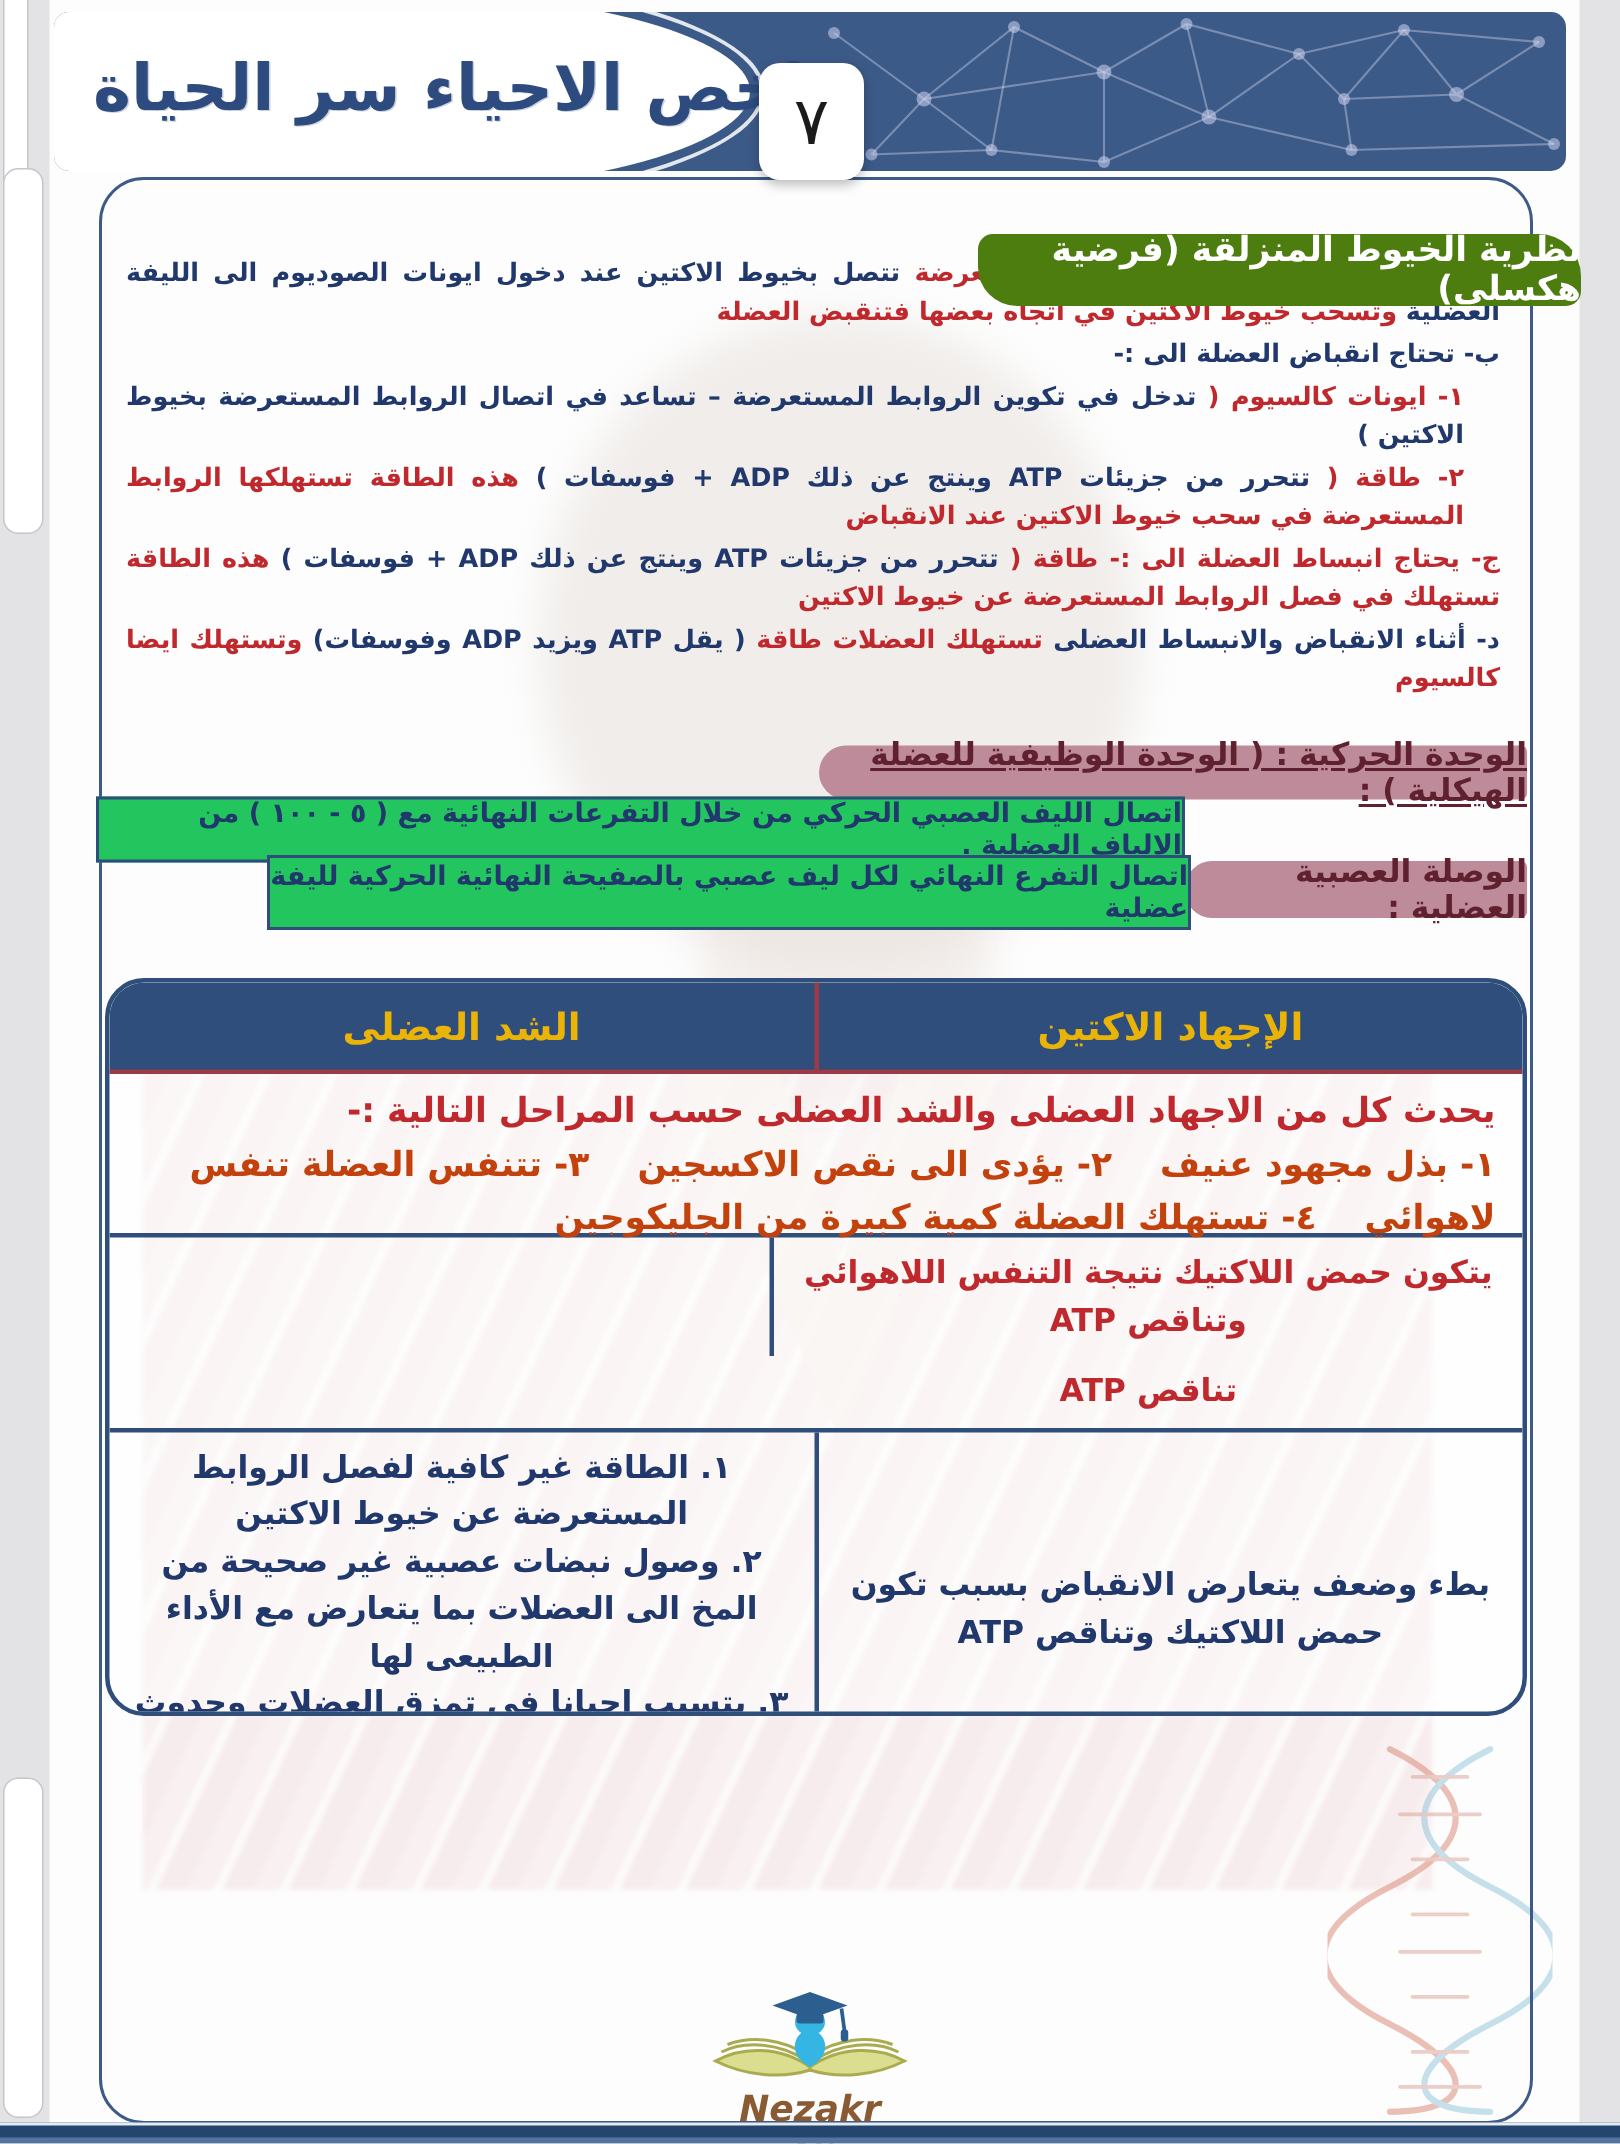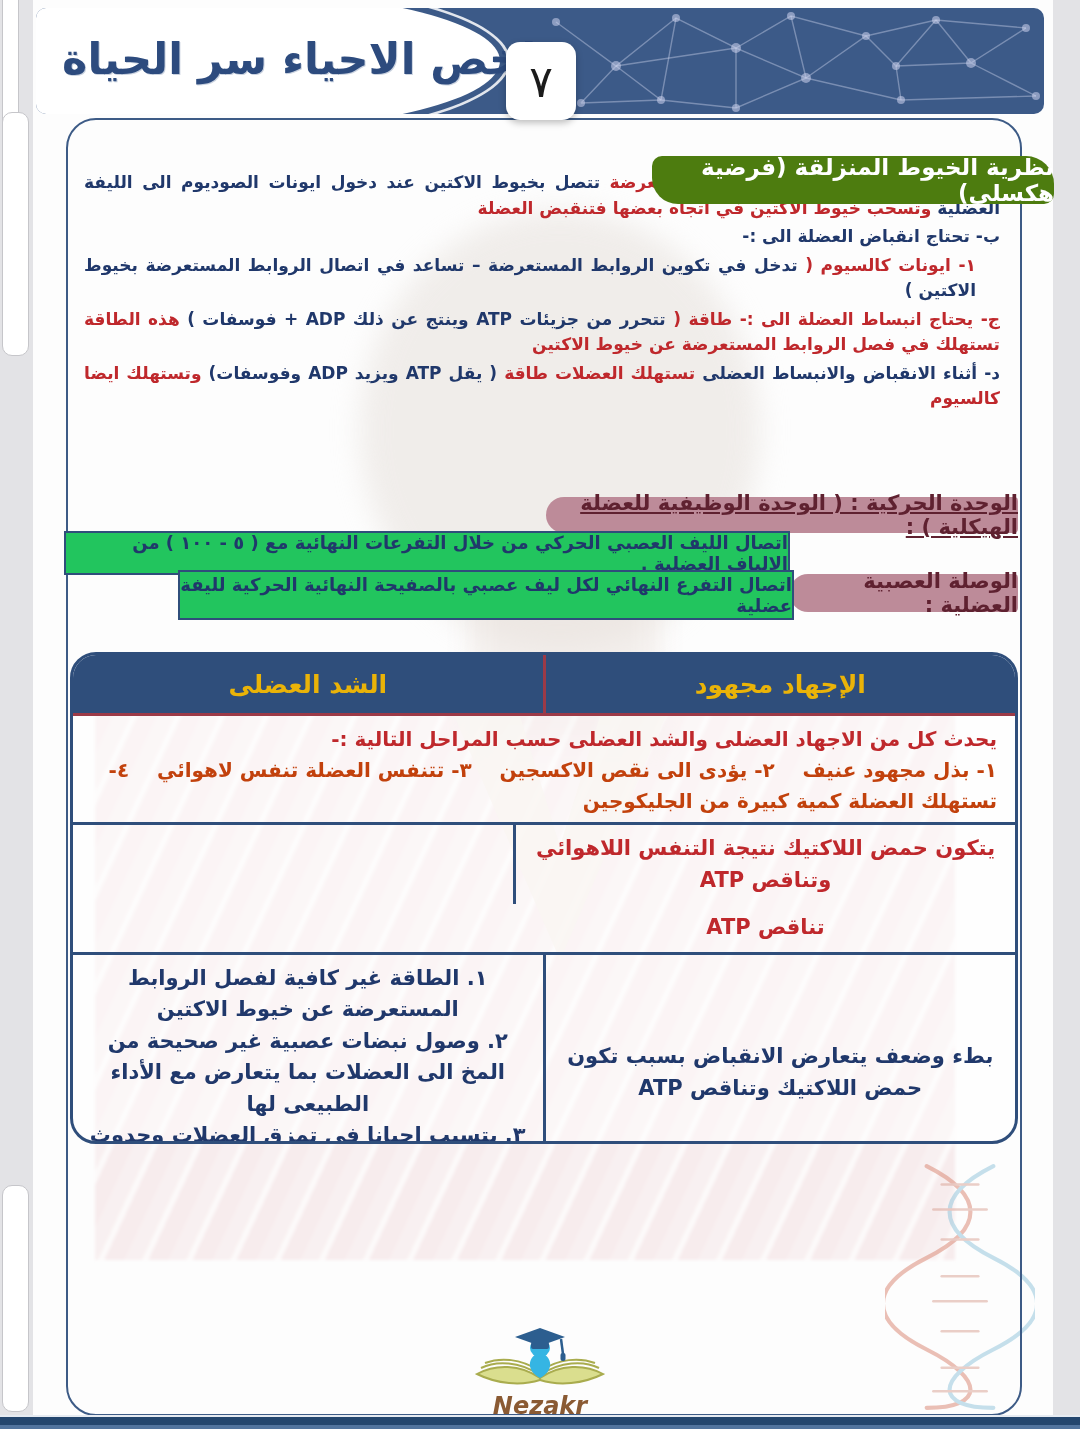--- a/index.html
+++ b/index.html
@@ -57,21 +57,21 @@
             font-size:18px;display:flex;align-items:center;justify-content:center;direction:rtl;z-index:3;}
   .box-1{left:64px;top:531px;width:722px;height:40px;}
   .box-2{left:178px;top:570px;width:612px;height:46px;}
 
   
   .mtable{position:absolute;left:70px;top:652px;width:942px;height:486px;border:3px solid #2f4e7b;border-radius:26px;
           overflow:hidden;z-index:3;display:flex;flex-direction:column;background:rgba(255,255,255,.45);direction:rtl;}
   .t-header{height:58px;min-height:58px;background:#2f4e7b;display:flex;border-bottom:3px solid #9c3a47;}
   .t-hcell{width:50%;color:#eab308;font-size:25px;font-weight:800;display:flex;align-items:center;justify-content:center;}
   .t-hcell:last-child{border-right:3px solid #9c3a47;}
-  .t-row1{min-height:94px;padding:8px 18px 4px 18px;font-weight:800;font-size:20px;line-height:1.55;border-bottom:3px solid #2f4e7b;}
+  .t-row1{min-height:94px;padding:8px 18px 4px 18px;font-weight:800;font-size:23px;line-height:1.55;border-bottom:3px solid #2f4e7b;}
   .t-row1 .l1{color:#bf282c;text-align:right;}
   .t-row1 .l2{color:#c2410c;text-align:right;white-space:pre-wrap;}
   .t-mid{display:flex;flex-direction:column;flex:1;}
   .t-row{display:flex;font-weight:800;font-size:21px;line-height:1.5;}
   .t-row2{min-height:80px;border-bottom:3px solid #2f4e7b;flex-direction:column;}
   .t-row3{min-height:150px;border-bottom:3px solid #2f4e7b;}
   .t-cell{width:50%;display:flex;flex-direction:column;align-items:center;justify-content:center;padding:8px 14px;text-align:center;}
   .t-cell.sep{border-left:3px solid #2f4e7b;}
   .t-red{color:#bf282c;}
   .t-navy{color:#20386b;}
@@ -136,32 +136,33 @@
     <span>٧</span>
   </div>
 
   <div class="content-box"></div>
   <div class="theory-badge">نظرية الخيوط المنزلقة (فرضية هكسلى)</div>
 
   <div class="paras">
     <p><span class="c-red">أ-  تمتد من خيوط الميوسين روابط مستعرضة </span><span class="c-navy">تتصل بخيوط الاكتين عند دخول ايونات الصوديوم الى الليفة العضلية </span><span class="c-red">وتسحب خيوط الاكتين في اتجاه بعضها فتنقبض العضلة</span></p>
     <p><span class="c-navy">ب-   تحتاج انقباض العضلة الى :-</span></p>
     <p class="sub"><span class="c-red">١- ايونات كالسيوم ( </span><span class="c-navy">تدخل في تكوين الروابط المستعرضة – تساعد في اتصال الروابط المستعرضة بخيوط الاكتين )</span></p>
+    <p class="sub"><span class="c-red">٢- طاقة ( </span><span class="c-navy">تتحرر من جزيئات ATP وينتج عن ذلك ADP + فوسفات ) </span><span class="c-red">هذه الطاقة تستهلكها الروابط المستعرضة في سحب خيوط الاكتين عند الانقباض</span></p>
     <p><span class="c-red">ج- يحتاج انبساط العضلة الى :- طاقة ( </span><span class="c-navy">تتحرر من جزيئات ATP وينتج عن ذلك ADP + فوسفات ) </span><span class="c-red">هذه الطاقة تستهلك في فصل الروابط المستعرضة عن خيوط الاكتين</span></p>
     <p><span class="c-navy">د- أثناء الانقباض والانبساط العضلى </span><span class="c-red">تستهلك العضلات طاقة </span><span class="c-navy">( يقل ATP ويزيد ADP وفوسفات) </span><span class="c-red">وتستهلك ايضا كالسيوم</span></p>
   </div>
 
   <div class="pink-badge badge-1">الوحدة الحركية : ( الوحدة الوظيفية للعضلة الهيكلية ) :</div>
   <div class="rule-box box-1">اتصال الليف العصبي الحركي من خلال التفرعات النهائية مع ( ٥ - ١٠٠ ) من الالياف العضلية .</div>
   <div class="pink-badge badge-2">الوصلة العصبية العضلية :</div>
   <div class="rule-box box-2">اتصال التفرع النهائي لكل ليف عصبي بالصفيحة النهائية الحركية لليفة عضلية</div>
 
   <div class="mtable">
     <div class="t-header">
-      <div class="t-hcell">الإجهاد مجهود</div>
+      <div class="t-hcell">الإجهاد الاكتين</div>
       <div class="t-hcell">الشد العضلى</div>
     </div>
     <div class="t-row1">
       <div class="l1">يحدث كل من الاجهاد العضلى والشد العضلى حسب المراحل التالية :-</div>
       <div class="l2">١- بذل مجهود عنيف    ٢- يؤدى الى نقص الاكسجين    ٣- تتنفس العضلة تنفس لاهوائي    ٤- تستهلك العضلة كمية كبيرة من الجليكوجين</div>
     </div>
     <div class="t-mid">
       <div class="t-row t-row2">
         <div class="t-cell sep t-red">يتكون حمض اللاكتيك نتيجة التنفس اللاهوائي وتناقص ATP</div>
         <div class="t-cell t-red">تناقص ATP</div>

